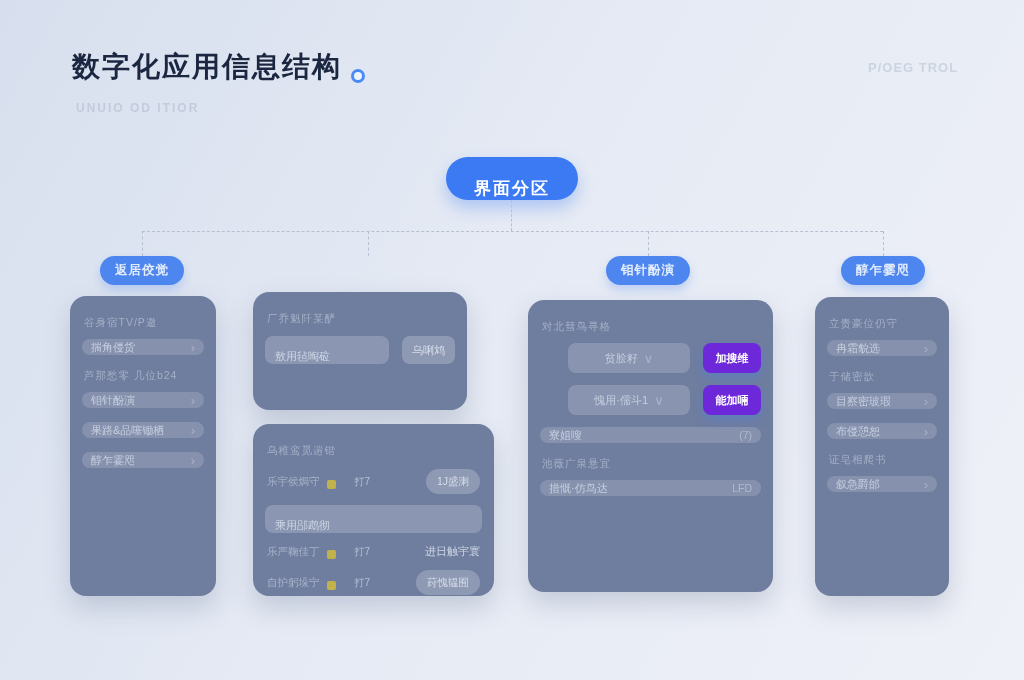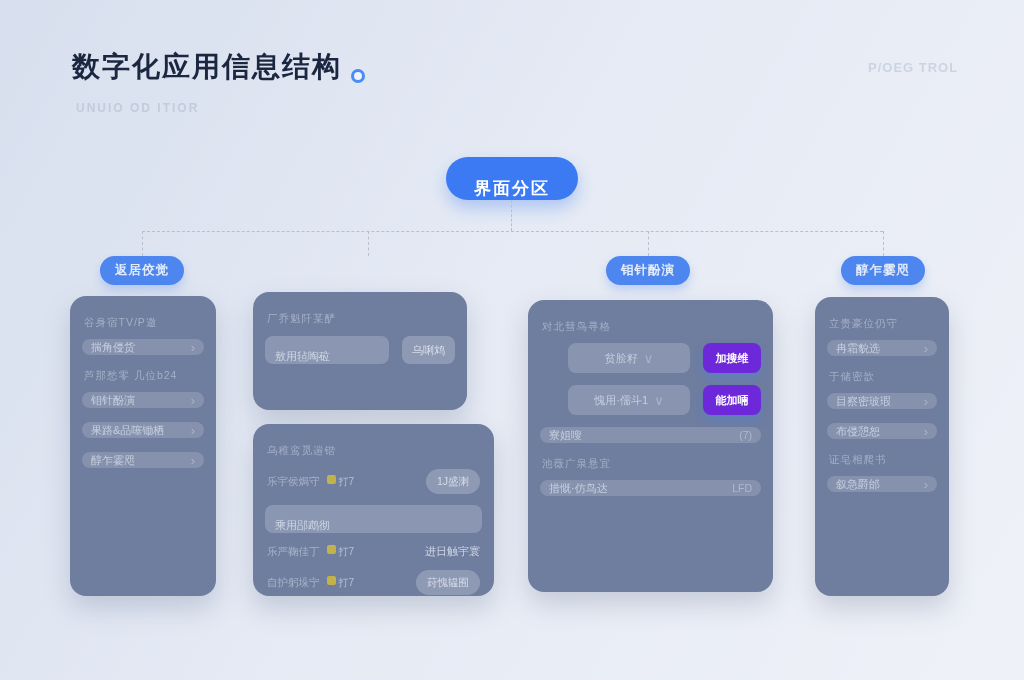--- a/index.html
+++ b/index.html
@@ -59,21 +59,21 @@
     margin-bottom:14px; color:#c6cfdf; font-size:11px; white-space:nowrap; overflow:hidden;
   }
   .chev { color:#a9b4c9; font-size:13px; line-height:1; margin-left:6px; }
   .input-field {
     height:28px; background:rgba(255,255,255,.2); border-radius:8px;
     display:flex; align-items:flex-end; padding:0 10px; color:#ced6e4; font-size:11px;
     white-space:nowrap; overflow:hidden;
   }
   .row { display:flex; align-items:center; justify-content:space-between; margin:11px 2px; }
   .row-left { display:flex; align-items:center; gap:7px; font-size:10.5px; color:#a9b4c9; white-space:nowrap; }
-  .badge { display:flex; align-items:flex-start; gap:3px; }
+  .badge { display:flex; align-items:flex-end; gap:19px; }
   .badge-sq { width:9px; height:9px; border-radius:2px; background:#c1b24b; }
   .badge-txt { font-size:10px; color:#b6c0d2; }
   .pill-btn {
     background:rgba(255,255,255,.22); border-radius:13px; height:25px; padding:0 11px;
     display:flex; align-items:center; color:#d7dde9; font-size:10.5px; white-space:nowrap;
   }
   .slate-btn {
     background:rgba(255,255,255,.22); border-radius:8px; height:28px; padding:0 10px;
     display:flex; align-items:center; justify-content:center; color:#d7dde9; font-size:11px; white-space:nowrap;
   }

